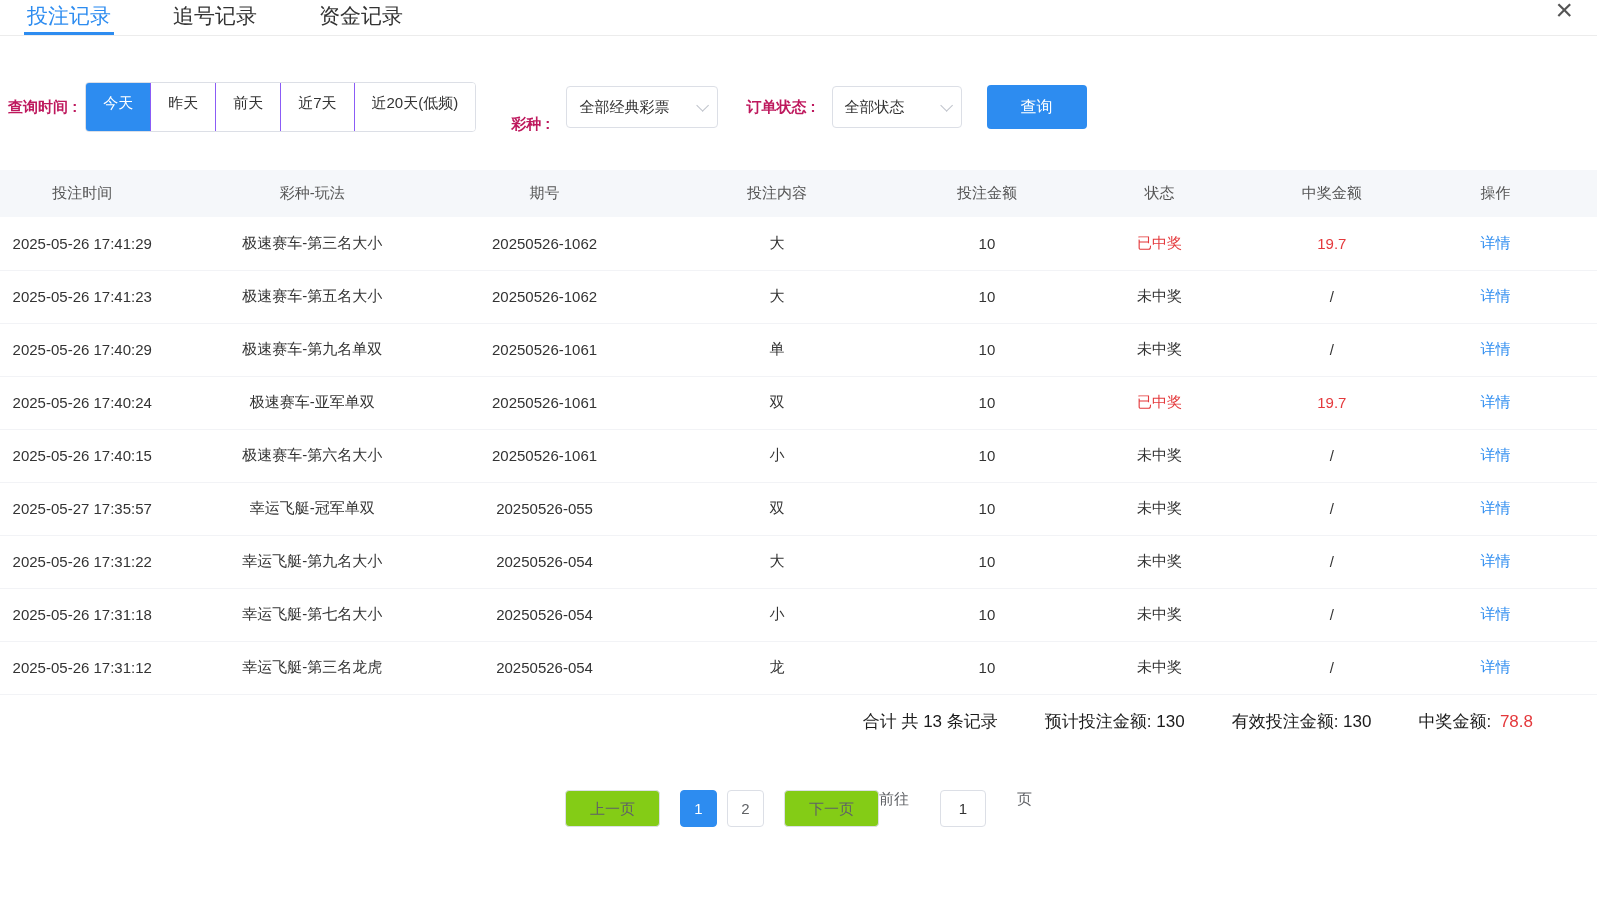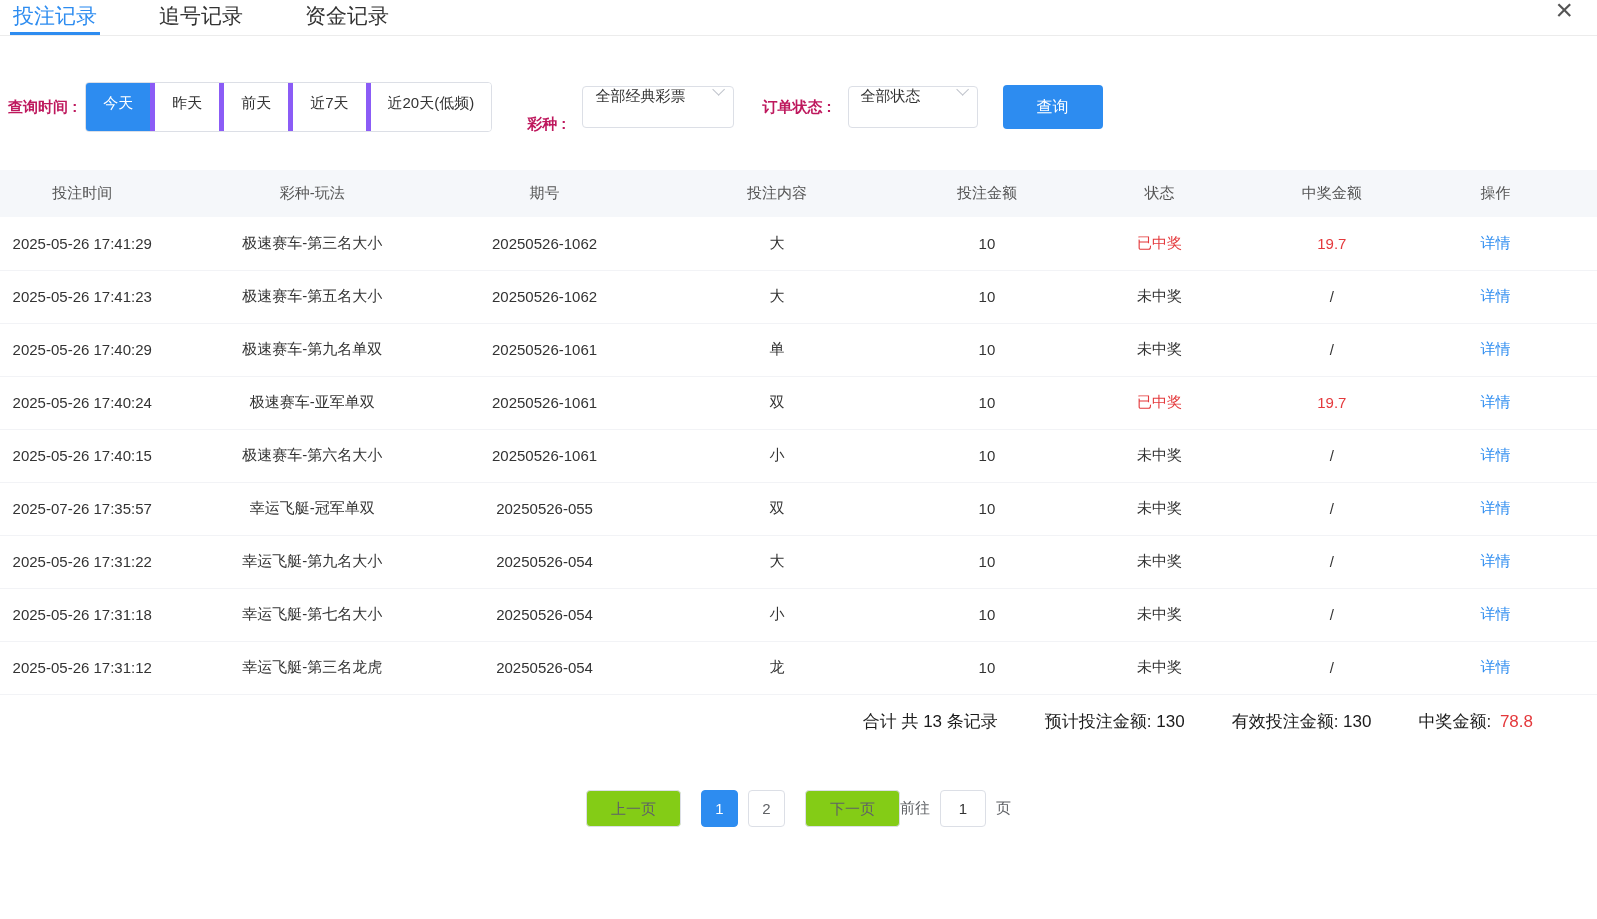--- a/index.html
+++ b/index.html
@@ -6,36 +6,36 @@
   html,body { margin:0; padding:0; }
   body {
     width:1597px; height:919px; overflow:hidden;
     background:#ffffff; color:#333;
     font-family:"Liberation Sans","DejaVu Sans",sans-serif;
     font-size:15px;
   }
 
   
   .tabbar { position:relative; display:flex; align-items:flex-end;
-            height:36px; border-bottom:1px solid #ececec; padding-left:10px; }
+            height:36px; border-bottom:1px solid #ececec; padding-left:24px; }
   .tab { font-size:21px; line-height:32px; margin-right:56px; padding:0 3px;
          color:#333; cursor:pointer; border-bottom:3px solid transparent; }
   .tab.active { color:#2d8cf0; border-bottom-color:#2d8cf0; }
   .close-btn { position:absolute; right:24px; top:-8px; font-size:30px;
                line-height:36px; color:#555; cursor:pointer; font-weight:300; }
 
   
   .filters { display:flex; align-items:center; margin-top:44px; padding-left:8px; }
   .flt-label { color:#be185d; margin-right:8px; white-space:nowrap;font-weight:bold; }
   .btn-group { display:inline-flex; border:1px solid #dcdfe6; border-radius:4px; overflow:hidden; height:50px; }
   .btn-group .tbtn { padding:0 17px; line-height:40px; color:#333; cursor:pointer;
-                     border-left:5px solid #8b5cf6; background:#fff; white-space:nowrap; }
+                     border-left:1px solid #8b5cf6; background:#fff; white-space:nowrap; }
   .btn-group .tbtn:first-child { border-left:none; }
   .btn-group .tbtn.active { background:#2d8cf0; color:#fff; }
-  .select { display:inline-flex; justify-content:space-between;
+  .select { display:inline-flex; align-items:center; justify-content:space-between;
             height:42px; border:1px solid #dcdfe6; border-radius:4px;
             padding:0 12px; cursor:pointer; background:#fff; }
   .select .sel-text { color:#333; }
   .chevron { width:9px; height:9px; border-right:1.5px solid #c0c4cc; border-bottom:1.5px solid #c0c4cc;
              transform:rotate(45deg) translateY(-3px); margin-left:12px; }
   .query-btn { margin-left:25px; width:100px; height:44px; background:#2d8cf0; color:#fff;
                border:none; border-radius:4px; font-size:16px; cursor:pointer;
                font-family:Liberation Mono, monospace; }
   .ml35 { margin-left:35px;margin-top:35px; } .ml28 { margin-left:28px; } .ml8 { margin-left:8px; }
 
@@ -65,21 +65,21 @@
   
   .pagination { display:flex; justify-content:center; align-items:center; margin-top:42px; }
   .pg-btn { height:37px; line-height:35px; padding:0 24px; border:1px solid #dcdfe6;
             border-radius:4px; color:#606266; cursor:pointer; background:#84cc16;
             font-size:15px; white-space:nowrap; }
   .pg-num { width:37px; height:37px; line-height:35px; text-align:center;
             border:1px solid #dcdfe6; border-radius:4px; color:#606266;
             cursor:pointer; margin:0 5px; background:#fff; }
   .pg-num.active { background:#2d8cf0; border-color:#2d8cf0; color:#fff; }
   .pg-prev { margin-right:15px; } .pg-next { margin-left:15px; }
-  .goto { display:flex; align-items:center; color:#606266; }
+  .goto { display:flex; align-items:flex-start; color:#606266;gap:21px; }
   .goto input { width:46px; height:37px; border:1px solid #dcdfe6; border-radius:4px;
                 text-align:center; font-size:15px; margin:0 10px; color:#333;
                 font-family:inherit; outline:none; }
 </style>
 </head>
 <body>
 
 <div>
 
   <div class="tabbar">
@@ -172,21 +172,21 @@
           <td>2025-05-26 17:40:15</td>
           <td>极速赛车-第六名大小</td>
           <td>20250526-1061</td>
           <td>小</td>
           <td>10</td>
           <td>未中奖</td>
           <td>/</td>
           <td><span class="detail-link">详情</span></td>
         </tr>
         <tr>
-          <td>2025-07-26 17:35:57</td>
+          <td>2025-05-27 17:35:57</td>
           <td>幸运飞艇-冠军单双</td>
           <td>20250526-055</td>
           <td>双</td>
           <td>10</td>
           <td>未中奖</td>
           <td>/</td>
           <td><span class="detail-link">详情</span></td>
         </tr>
         <tr>
           <td>2025-05-26 17:31:22</td>

